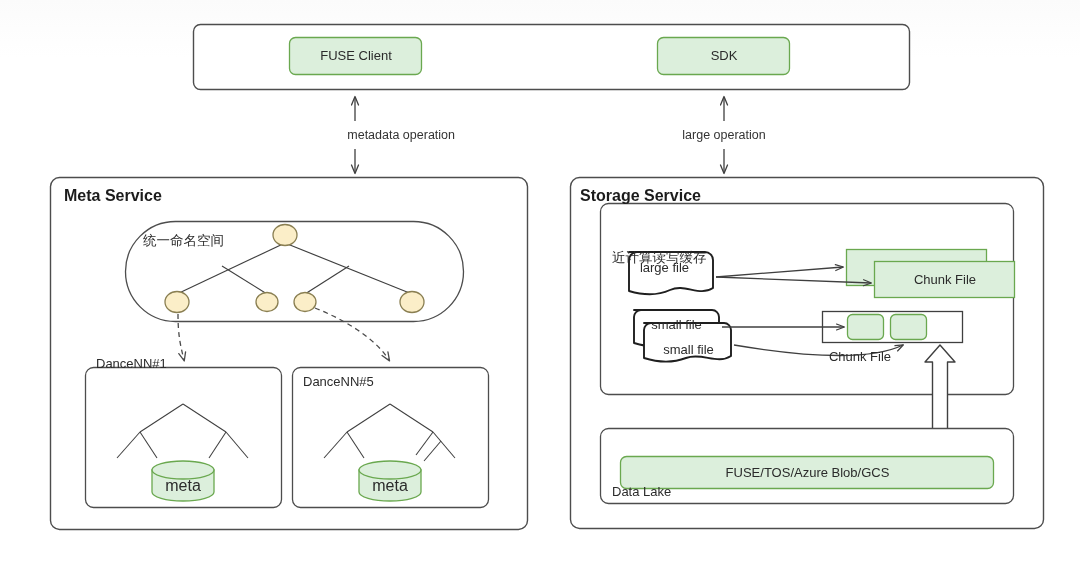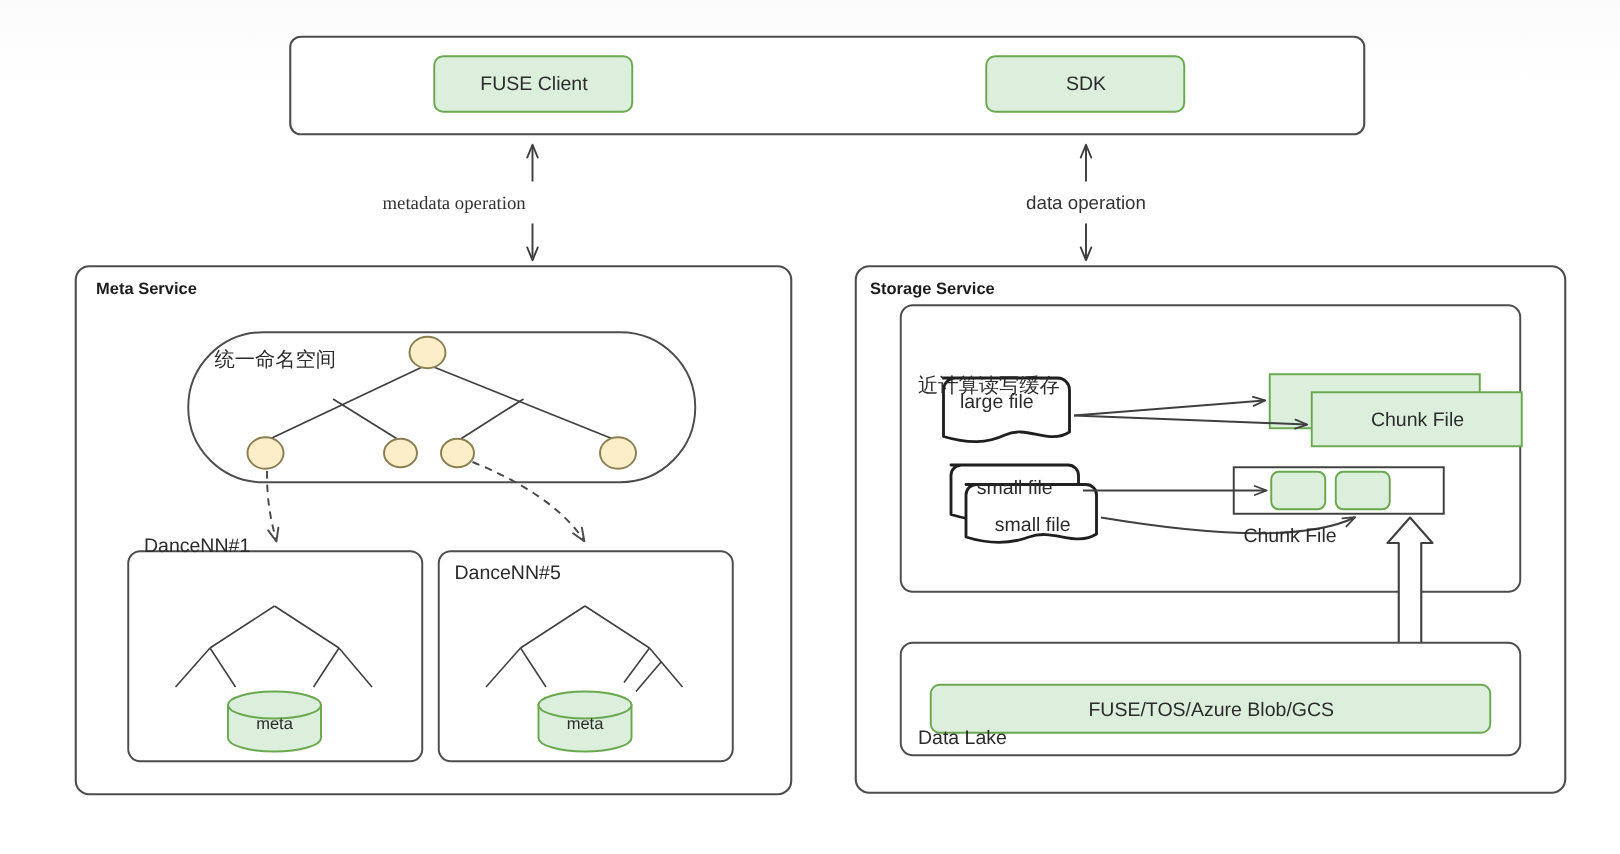--- a/index.html
+++ b/index.html
@@ -27,21 +27,21 @@
     height: 569px;
     pointer-events: none;
   }
   .lbl {
     position: absolute;
     white-space: nowrap;
     color: #2b2b2b;
     line-height: 1;
   }
   .panel-title {
-    font-size: 11px;
+    font-size: 16px;
     font-weight: bold;
     color: #1c1c1c;
   }
   .sub-title {
     font-size: 13px;
     font-weight: normal;
     color: #2b2b2b;
   }
   .box-label {
     font-size: 13px;
@@ -56,21 +56,21 @@
     font-size: 14px;
     font-weight: bold;
     color: #1c1c1c;
   }
   .cjk {
     font-family: "DejaVu Sans", "Liberation Sans", sans-serif;
     font-size: 13.5px;
     color: #2b2b2b;
   }
   .tiny-label {
-    font-size: 11px;
+    font-size: 16px;
     color: #2b2b2b;
   }
 </style>
 </head>
 <body>
 
 <div id="canvas">
 
   <svg class="svg-layer" viewBox="0 0 1080 569">
     <defs>
@@ -189,22 +189,22 @@
                L925,438 L932.5,438 L932.5,362 L925,362 Z" fill="#ffffff" stroke="#3f3f3f" stroke-width="1.4" stroke-linejoin="round"></path>
 
       <rect x="600.5" y="428.5" width="413" height="75" rx="8" ry="8" fill="#ffffff" stroke="#4d4d4d" stroke-width="1.3"></rect>
       <rect x="620.5" y="456.5" width="373" height="32" rx="6" ry="6" fill="#dcefdc" stroke="#6aa84f" stroke-width="1.3"></rect>
     </g>
   </svg>
 
   <div class="lbl box-label" style="left:290px; top:49px; width:132px;">FUSE Client</div>
   <div class="lbl box-label" style="left:658px; top:49px; width:132px;">SDK</div>
 
-  <div class="lbl edge-label" style="left:255px; top:129px; width:200px; text-align:left;font-family:Liberation Serif, serif;">metadata operation</div>
-  <div class="lbl edge-label" style="left:634px; top:129px; width:180px; text-align:center;">data operation</div>
+  <div class="lbl edge-label" style="left:255px; top:129px; width:200px; text-align:right;">metadata operation</div>
+  <div class="lbl edge-label" style="left:634px; top:129px; width:180px; text-align:center;">large operation</div>
 
   <div class="lbl panel-title" style="left:64px; top:188px;">Meta Service</div>
   <div class="lbl cjk" style="left:143px; top:234px;">统一命名空间</div>
 
   <div class="lbl sub-title" style="left:96px; top:357px;">DanceNN#1</div>
   <div class="lbl tiny-label" style="left:152px; top:478px; width:62px; text-align:center;">meta</div>
 
   <div class="lbl sub-title" style="left:303px; top:375px;">DanceNN#5</div>
   <div class="lbl tiny-label" style="left:359px; top:478px; width:62px; text-align:center;">meta</div>
 

